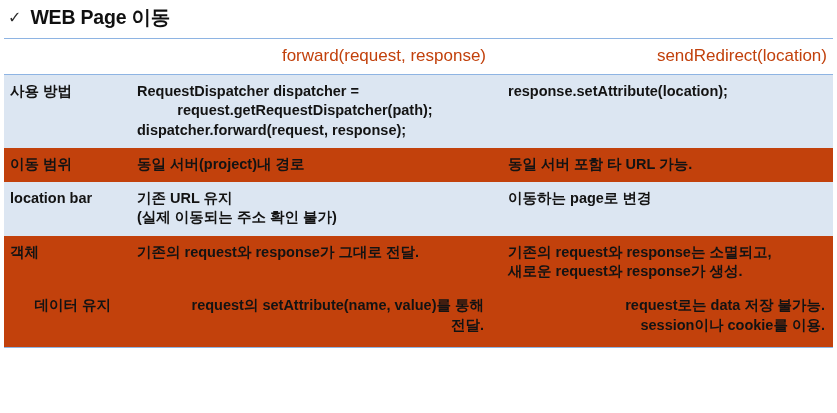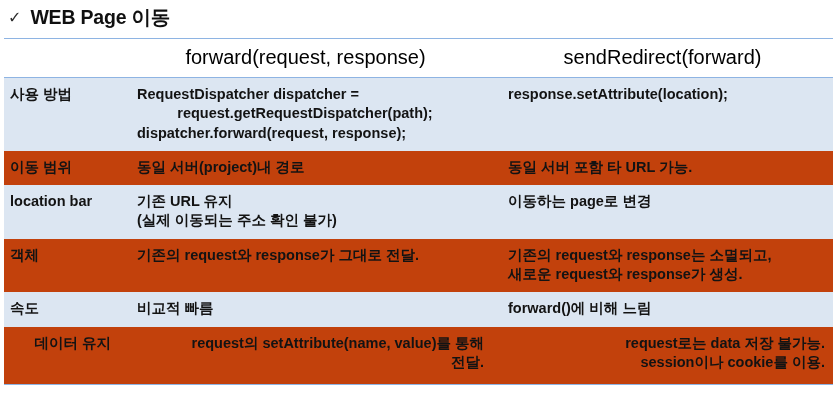--- a/index.html
+++ b/index.html
@@ -60,28 +60,28 @@
     table-layout: fixed;
     font-size: 14.5px;
   }
 
   .cmp-table col.c-label  { width: 115px; }
   .cmp-table col.c-fwd    { width: 373px; }
   .cmp-table col.c-redir  { width: 341px; }
 
   thead th {
     font-weight: 400;
-    font-size: 20px;
-    text-align: center;
+    font-size: 17px;
+    text-align: right;
     padding: 7px 6px 8px 6px;
     background: #ffffff;
     border-top: 1.6px solid #8eb4e3;
     border-bottom: 1.6px solid #8eb4e3;
     vertical-align: middle;
-    color: #000000;
+    color: #c2410c;
   }
   thead th.blank-head {
     border-top: 1.6px solid #8eb4e3;
     border-bottom: 1.6px solid #8eb4e3;
   }
 
   tbody td {
     vertical-align: top;
     padding: 7px 8px 8px 8px;
     line-height: 1.33;
@@ -138,21 +138,21 @@
   <table class="cmp-table">
     <colgroup>
       <col class="c-label">
       <col class="c-fwd">
       <col class="c-redir">
     </colgroup>
     <thead>
       <tr>
         <th class="blank-head"></th>
         <th>forward(request, response)</th>
-        <th>sendRedirect(forward)</th>
+        <th>sendRedirect(location)</th>
       </tr>
     </thead>
     <tbody>
 
       <tr class="band">
         <td class="label-cell">사용 방법</td>
         <td class="body-cell">
           <p class="code-block">RequestDispatcher dispatcher =
           request.getRequestDispatcher(path);
 dispatcher.forward(request, response);</p>
@@ -187,29 +187,20 @@
         <td class="label-cell">객체</td>
         <td class="body-cell">
           <p class="multiline">기존의 request와 response가 그대로 전달.</p>
         </td>
         <td class="redir-cell">
           <p class="multiline">기존의 request와 response는 소멸되고,
 새로운 request와 response가 생성.</p>
         </td>
       </tr>
 
-      <tr class="band">
-        <td class="label-cell">속도</td>
-        <td class="body-cell">
-          <p class="multiline">비교적 빠름</p>
-        </td>
-        <td class="redir-cell">
-          <p class="multiline">forward()에 비해 느림</p>
-        </td>
-      </tr>
 
       <tr class="plain last-row">
         <td class="label-cell">데이터 유지</td>
         <td class="body-cell">
           <p class="multiline">request의 setAttribute(name, value)를 통해
 전달.</p>
         </td>
         <td class="redir-cell">
           <p class="multiline">request로는 data 저장 불가능.
 session이나 cookie를 이용.</p>

